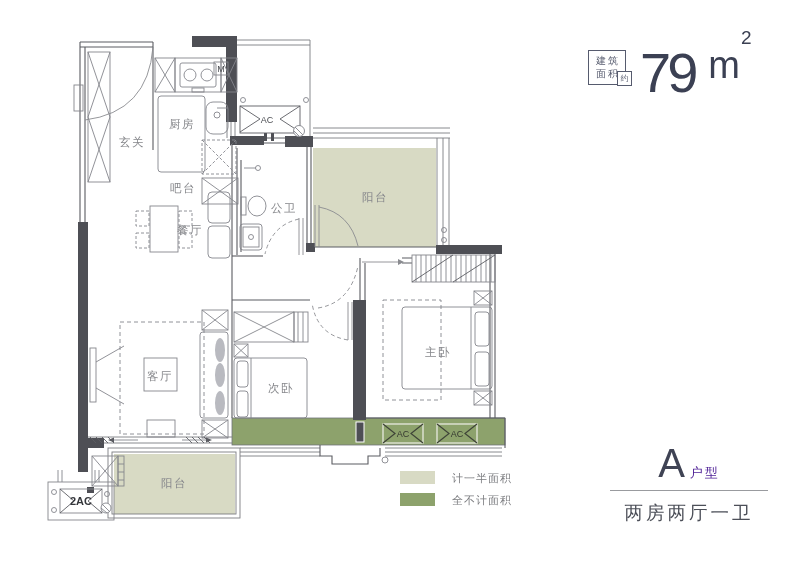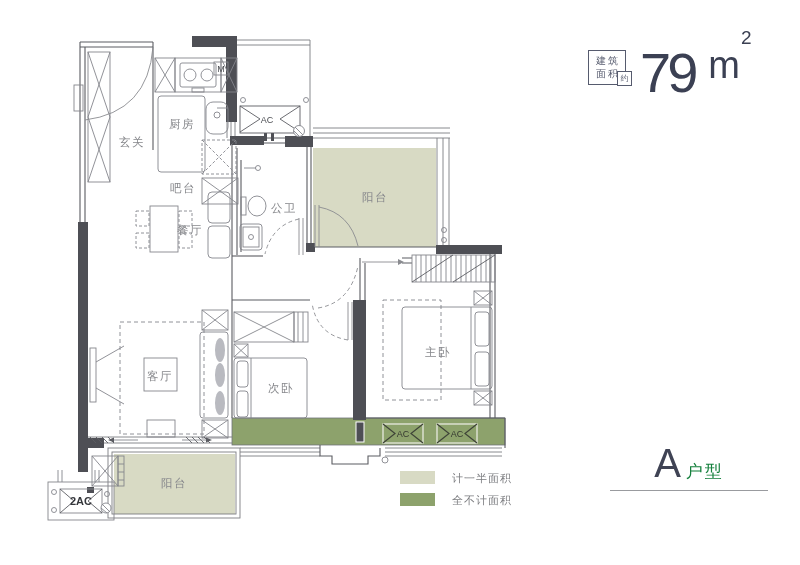--- a/index.html
+++ b/index.html
@@ -19,21 +19,21 @@
   .area-unit sup{font-size:19px;position:relative;top:-20px;left:1px;}
   
   .legend{position:absolute;left:400px;top:471px;}
   .lg-row{display:flex;align-items:flex-start;margin-bottom:7px;}
   .lg-swatch{width:35px;height:13px;}
   .lg-label{margin-left:17px;font-size:11px;color:#7c7d80;letter-spacing:1px;}
   
   .type-block{position:absolute;left:610px;top:443px;width:158px;text-align:center;color:#3f4354;}
   .type-line1{display:flex;align-items:baseline;justify-content:center;}
   .type-letter{font-size:40px;line-height:1;}
-  .type-suffix{font-size:17px;letter-spacing:2px;margin-left:5px;color:#15803d;}
+  .type-suffix{font-size:13px;letter-spacing:2px;margin-left:5px;color:#4c1d95;}
   .type-rule{border:none;border-top:1px solid #999b9f;margin:7px 0 9px 0;}
   .type-layout{font-size:18.5px;letter-spacing:3px;color:#4c4f58;white-space:nowrap;}
 </style>
 </head>
 <body>
 
 <div id="canvas">
 
 <svg width="800" height="565" viewBox="0 0 800 565">
 
@@ -270,15 +270,16 @@
       <div class="lg-label">全不计面积</div>
     </div>
   </div>
 
   <div class="type-block">
     <div class="type-line1">
       <span class="type-letter">A</span>
       <span class="type-suffix">户型</span>
     </div>
     <hr class="type-rule">
+    <div class="type-layout">两房两厅一卫</div>
   </div>
 
 </div>
 
 </body></html>

